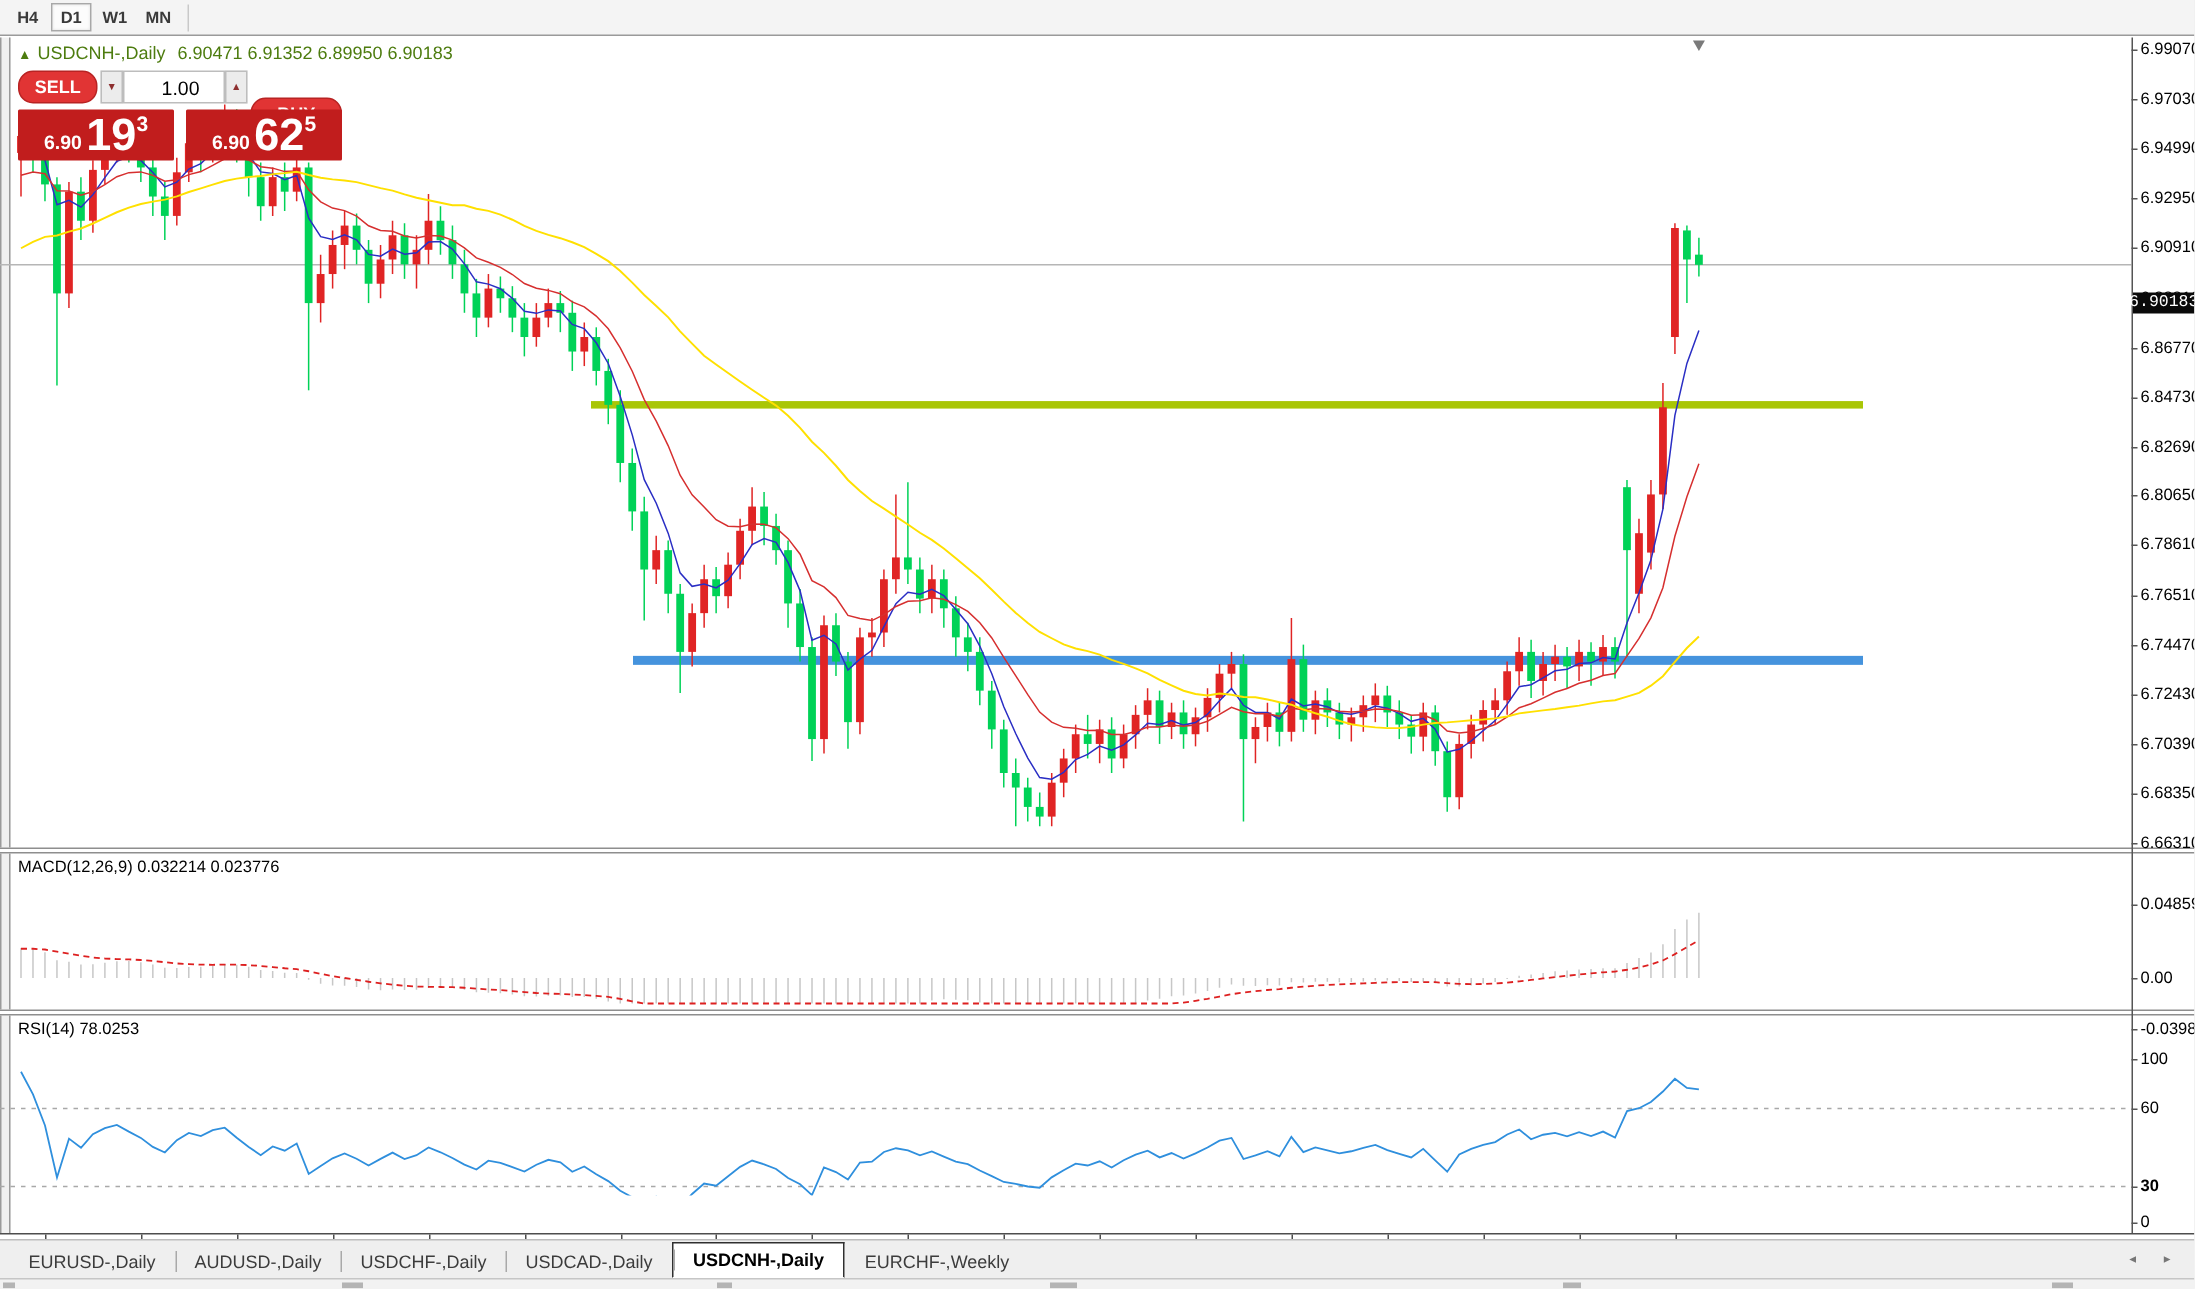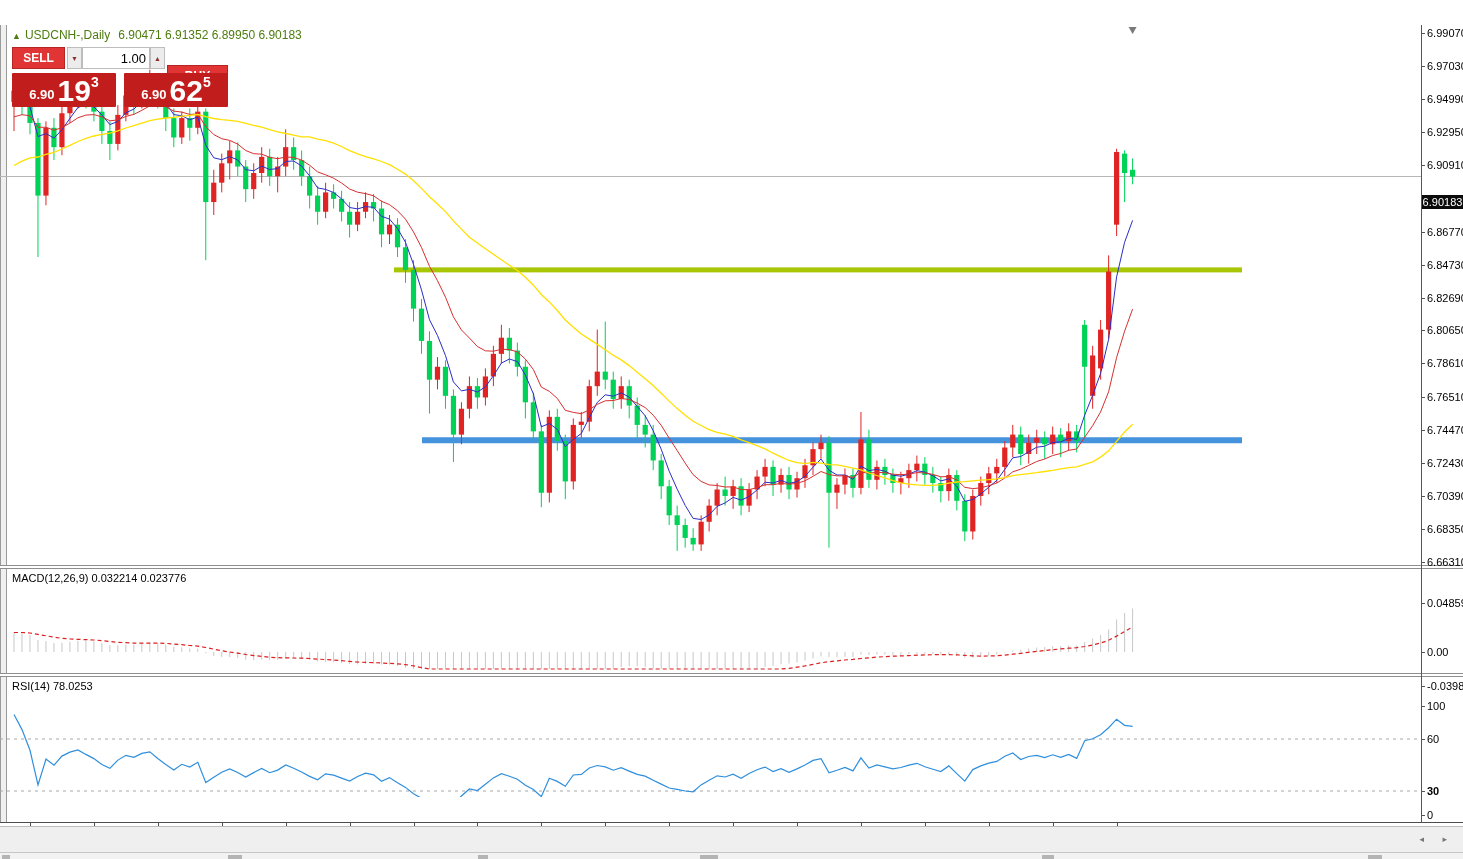--- a/index.html
+++ b/index.html
@@ -20,28 +20,28 @@
              border-right:1px solid #9a9a9a;border-left:1px solid #9a9a9a;}
   svg.layer{position:absolute;left:0;}
   .chart-title{position:absolute;left:12px;top:3px;font-size:12px;color:#4d7c0f;z-index:5;}
   .chart-title .arr{font-size:9px;margin-right:4px;}
   .chart-title .sym{margin-right:8px;}
   
   .tpanel{position:absolute;left:12px;top:22px;width:216px;height:60px;z-index:6;}
   .tp-row1{position:absolute;left:0;top:0;width:216px;height:22px;}
   .btn-sell,.btn-buy{position:absolute;top:0;height:22px;background:#e13434;color:#fff;
         font-size:12px;font-weight:bold;display:flex;align-items:center;justify-content:center;
-        border-radius:0;border:1px solid #b82323;}
+        border-radius:10px;border:1px solid #b82323;}
   .btn-sell{left:0;width:53px;}
   .btn-buy{left:155px;width:61px;margin-top:18px;}
   .spin{position:absolute;top:0;width:15px;height:22px;background:#ececec;border:1px solid #bdbdbd;
         color:#8d2f2f;font-size:7px;display:flex;align-items:center;justify-content:center;}
   .spin.dn{left:55px;} .spin.up{left:138px;}
   .volbox{position:absolute;left:70px;top:0;width:68px;height:22px;background:#fff;border:1px solid #bdbdbd;
-        font-size:13px;color:#000;display:flex;align-items:center;justify-content:flex-end;padding-right:3px;}
+        font-size:13px;color:#000;display:flex;align-items:center;justify-content:flex-end;padding-right:16px;}
   .tile{position:absolute;top:26px;height:34px;width:104px;background:#c11d1d;color:#fff;
         display:flex;align-items:flex-end;justify-content:center;padding-bottom:2px;border-radius:1px;}
   .tile.sell{left:0;} .tile.buy{left:112px;}
   .tile .small{font-size:13px;font-weight:bold;margin-right:3px;margin-bottom:3px;}
   .tile .big{font-size:30px;font-weight:bold;line-height:28px;}
   .tile .sup{font-size:14px;font-weight:bold;align-self:flex-start;margin-top:1px;}
   
   .psep{position:absolute;left:0;width:1463px;height:4px;background:#fff;
         border-top:1px solid #8e8e8e;border-bottom:1px solid #8e8e8e;}
   .panel-title{position:absolute;left:12px;font-size:11px;color:#000;z-index:4;}
@@ -69,20 +69,29 @@
   
   .strip{position:absolute;left:0;top:852px;width:1463px;height:7px;background:#f2f2f2;
          border-top:1px solid #c6c6c6;}
   .smudge{position:absolute;top:2px;height:4px;background:#8a8a8a;opacity:.6;}
 </style>
 </head>
 <body>
 
 <div class="stage">
 
+  <div class="toolbar">
+    <div id="tfbtns" style="display:flex;align-items:center;">
+        <div class="tfbtn">H4</div>
+        <div class="tfbtn active">D1</div>
+        <div class="tfbtn">W1</div>
+        <div class="tfbtn">MN</div>
+      </div>
+    <div class="tbsep"></div>
+  </div>
 
   <div class="chartwrap">
     <div class="leftframe"></div>
 
     <div class="chart-title">
       <span class="arr">▲</span><span class="sym">USDCNH-,Daily</span><span>6.90471 6.91352 6.89950 6.90183</span>
     </div>
 
     <div class="tpanel">
       <div class="tp-row1">
@@ -577,21 +586,21 @@
         <div class="axlabel" style="top: 498.059px;">6.68350</div>
         <div class="axlabel" style="top: 531px;">6.66310</div>
         <div class="axlabel" style="top: 572px;">0.048594</div>
         <div class="axlabel" style="top: 621px;">0.00</div>
         <div class="axlabel" style="top: 655px;">-0.039856</div>
         <div class="axlabel" style="top: 675px;">100</div>
         <div class="axlabel" style="top: 708px;">60</div>
         <div class="axlabel" style="top: 760px; font-weight: bold;">30</div>
         <div class="axlabel" style="top: 784px;">0</div>
       </div>
-    <div class="curtag" style="top: 169.505px;">6.90183</div>
+    <div class="curtag" style="top: 169.505px; font-family: Liberation Mono, monospace;">6.90183</div>
 
     <div class="dateaxis">
         <div id="datelabels">
           <div class="dtick" style="left: 29.98px;"></div>
           <div class="dlabel" style="left: 29.98px;">29 Oct 2018</div>
           <div class="dtick" style="left: 93.9px;"></div>
           <div class="dlabel" style="left: 93.9px;">8 Nov 2018</div>
           <div class="dtick" style="left: 157.82px;"></div>
           <div class="dlabel" style="left: 157.82px;">20 Nov 2018</div>
           <div class="dtick" style="left: 221.74px;"></div>
@@ -622,20 +631,28 @@
           <div class="dlabel" style="left: 988.78px;">15 Apr 2019</div>
           <div class="dtick" style="left: 1052.7px;"></div>
           <div class="dlabel" style="left: 1052.7px;">26 Apr 2019</div>
           <div class="dtick" style="left: 1116.62px;"></div>
           <div class="dlabel" style="left: 1116.62px;">8 May 2019</div>
         </div>
       </div>
   </div>
 
   <div class="tabbar">
+    <div id="tabitems" style="display:flex;align-items:flex-end;">
+        <div class="tab">EURUSD-,Daily</div>
+        <div class="tab">AUDUSD-,Daily</div>
+        <div class="tab">USDCHF-,Daily</div>
+        <div class="tab">USDCAD-,Daily</div>
+        <div class="tab active">USDCNH-,Daily</div>
+        <div class="tab">EURCHF-,Weekly</div>
+      </div>
     <div class="tabscroll">◂ ▸</div>
   </div>
 
   <div class="strip">
     <div class="smudge" style="left:2px;width:8px;"></div>
     <div class="smudge" style="left:228px;width:14px;"></div>
     <div class="smudge" style="left:478px;width:10px;"></div>
     <div class="smudge" style="left:700px;width:18px;"></div>
     <div class="smudge" style="left:1042px;width:12px;"></div>
     <div class="smudge" style="left:1368px;width:14px;"></div>

